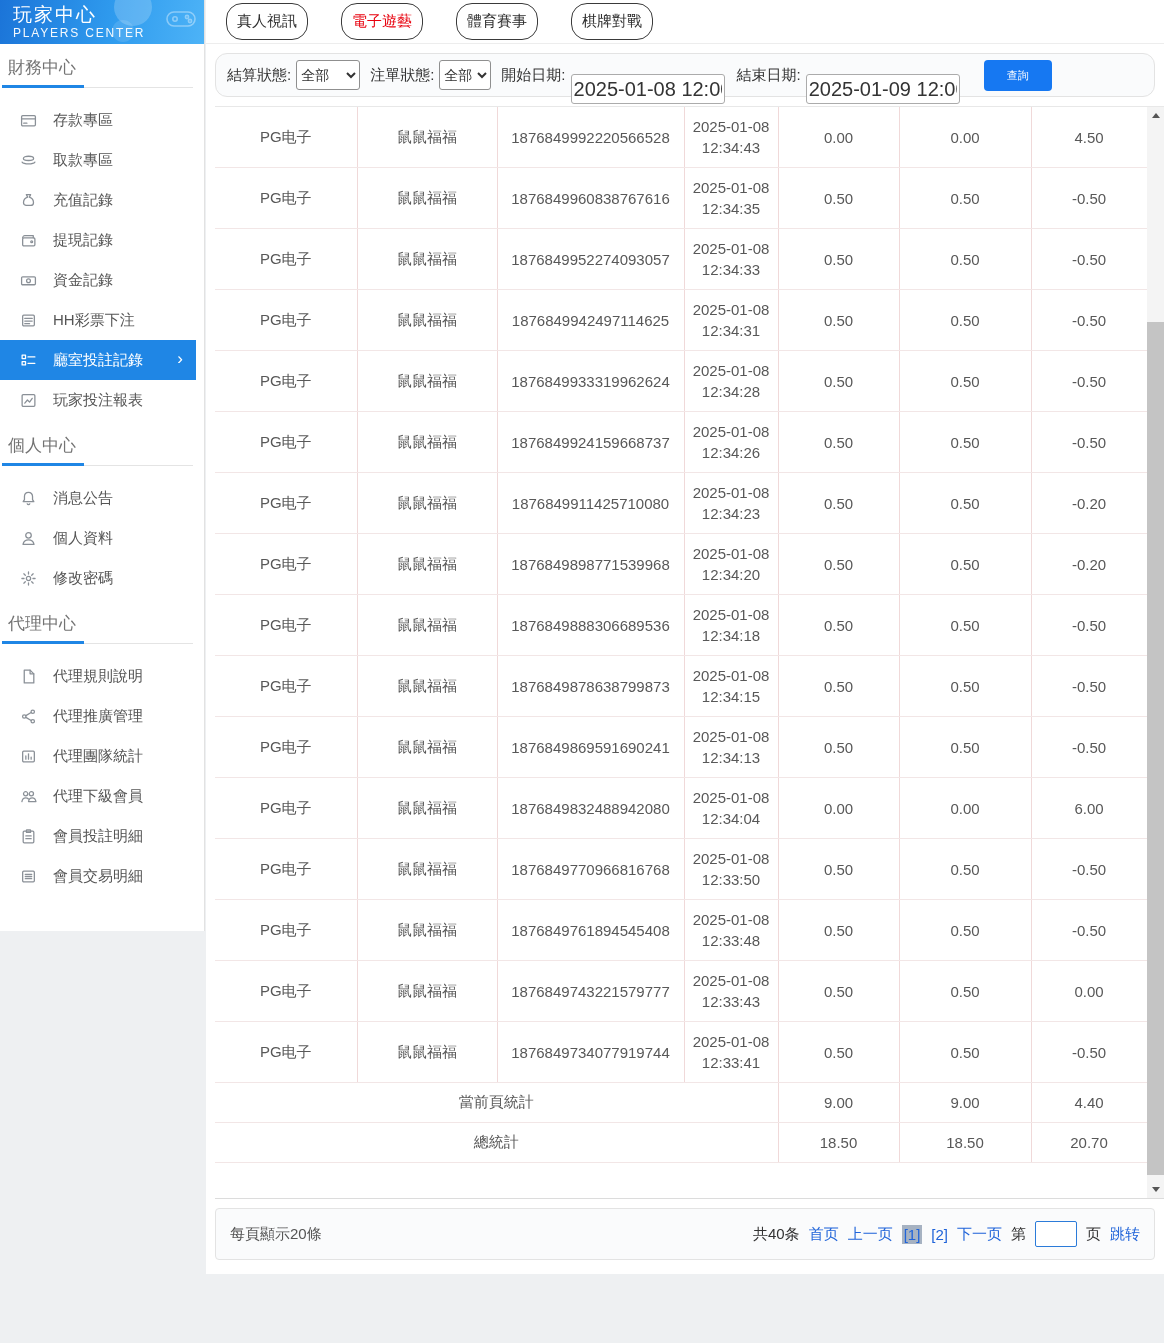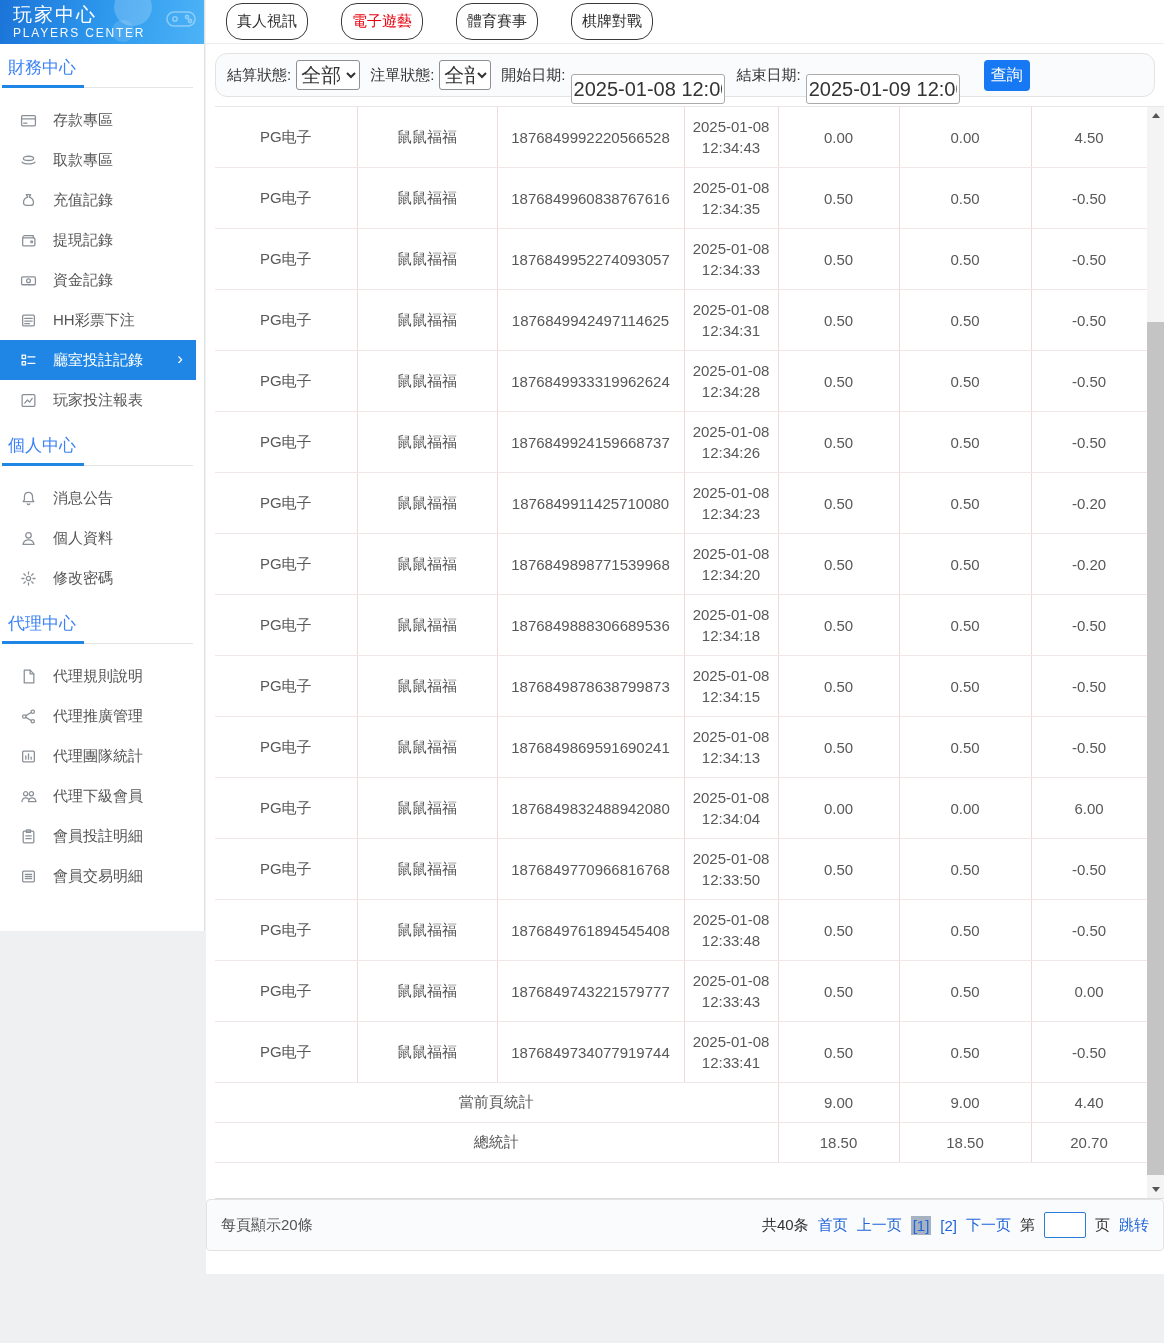--- a/index.html
+++ b/index.html
@@ -17,21 +17,21 @@
   .brand {
     height:44px; box-sizing:border-box; padding:3px 0 0 13px; color:#fff;
     background:linear-gradient(100deg,#1b74d8 0%,#2f9bee 55%,#4db3f7 100%);
     position:relative; overflow:hidden;
   }
   .brand-title { font-size:19px; font-weight:normal; letter-spacing:2px; line-height:23px; position:relative; z-index:2;}
   .brand-sub { font-size:12px; letter-spacing:1.8px; opacity:.95; position:relative; z-index:2;}
   .brand-circle1 { position:absolute; right:52px; top:-12px; width:38px; height:38px; border-radius:50%; background:rgba(255,255,255,.20);}
   .brand-circle2 { position:absolute; right:70px; top:20px; width:22px; height:22px; border-radius:50%; background:rgba(255,255,255,.12);}
   .brand-pad { position:absolute; right:6px; top:6px; opacity:.55; z-index:1;}
-  .section-title { font-size:17px; color:#3b82f6; padding:12px 10px 6px 8px; }
+  .section-title { font-size:17px; color:#737373; padding:12px 10px 6px 8px; }
   .section-divider { margin-left:2px; width:191px; height:2px; border-bottom:1px solid #e4e4e4; position:relative; margin-bottom:8px;}
   .section-divider::after { content:""; position:absolute; left:0; top:0; width:82px; height:3px; background:#1f86e5;}
   .nav-list { padding:4px 8px 2px 0; }
   .nav-item { display:flex; align-items:center; height:40px; padding-left:20px; cursor:pointer;
               color:#555; font-size:15px; position:relative; }
   .nav-item .nicon { width:17px; height:17px; margin-right:16px; color:#8a9097; flex:0 0 17px; }
   .nav-item .nicon svg { width:17px; height:17px; display:block; }
   .nav-item.active { background:#1f86e5; color:#ffffff; }
   .nav-item.active .nicon { color:#ffffff; }
   .nav-chevron { position:absolute; right:13px; top:9px; font-size:17px; color:#fff; }
@@ -41,48 +41,48 @@
               padding-left:20px; gap:33px; border-bottom:1px solid #ededed; }
   .tab-pill { width:82px; text-align:center; padding:8px 0; border:1.5px solid #3a3a3a;
               border-radius:16px; font-size:15px; color:#2e2e2e; background:#fff; cursor:pointer; }
   .tab-pill.active { color:#e8000d; }
   
   .filter-bar { margin:9px 9px 0 9px; height:44px; box-sizing:border-box;
                 border:1px solid #e3e3e3; border-radius:12px; background:#fafbfc;
                 display:flex; align-items:center; padding:0 11px; font-size:15px; color:#333; }
   .f-label { margin-right:5px; white-space:nowrap; }
   .f-select { height:30px; border:1px solid #8f8f8f; border-radius:3px; background:#fff;
-              font-size:20px; color:#333; margin-right:10px; font-family:inherit; }
+              font-size:14px; color:#333; margin-right:10px; font-family:inherit; }
   .f-select.wide { width:64px; }
   .f-select.narrow { width:52px; }
   .f-date { width:148px; height:26px; border:1px solid #ababab; border-radius:3px;
             text-align:center; font-size:20px; color:#333; margin-right:12px; font-family:inherit;margin-top:28px; }
-  .query-btn { width:46px; height:31px; background:#1678f2; color:#fff; border:none;
-               border-radius:4px; font-size:16px; margin-left:12px; cursor:pointer; }
+  .query-btn { width:68px; height:31px; background:#1678f2; color:#fff; border:none;
+               border-radius:4px; font-size:11px; margin-left:12px; cursor:pointer; }
   
   .table-wrap { position:relative; margin:9px 0 0 9px; width:949px; height:1093px;
                 border-top:1px solid #e8e8e8; border-bottom:1px solid #dcdcdc;
                 box-sizing:border-box; overflow:hidden; background:#fff; }
   table.bet-table { border-collapse:collapse; table-layout:fixed; width:932px;
                     font-size:15px; color:#585858; }
   .bet-table td { border-right:1px solid #f0d9d9; border-bottom:1px solid #f2e6e6;
                   text-align:center; padding:0; overflow:hidden; }
   .row-cut td { height:34px; }
   .data-row td { height:60px; }
   .sum-row td { height:39px; }
   .tcell div { line-height:21px; }
   
   .sb { position:absolute; right:0; top:0; width:17px; height:100%; background:#f4f4f4; }
   .sb-btn { position:absolute; left:0; width:17px; height:17px; display:flex; align-items:center; justify-content:center; }
   .sb-up { top:0; } .sb-down { bottom:0; }
   .tri-up { width:0; height:0; border-left:4px solid transparent; border-right:4px solid transparent; border-bottom:5px solid #555; }
   .tri-down { width:0; height:0; border-left:4px solid transparent; border-right:4px solid transparent; border-top:5px solid #555; }
   .sb-thumb { position:absolute; left:0; top:215px; width:17px; height:853px; background:#c4c4c4; }
   
-  .pagination { height:52px; box-sizing:border-box; border:1px solid #e3e3e3;
+  .pagination { margin:9px; height:52px; box-sizing:border-box; border:1px solid #e3e3e3;
                 border-radius:4px; background:#fafbfc; display:flex; align-items:center;
                 padding:0 14px; font-size:15px; color:#555; }
   .pg-right { margin-left:auto; display:flex; align-items:center; gap:9px; color:#333; }
   .pg-link { color:#2064d9; cursor:pointer; text-decoration:none; }
   .pg-current { color:#2064d9; background:#a6b2c2; padding:1px 2px; cursor:default; }
   .pg-input { width:36px; height:22px; border:1px solid #2b7bd9; border-radius:2px; font-family:inherit; }
 </style>
 </head>
 <body>
 

